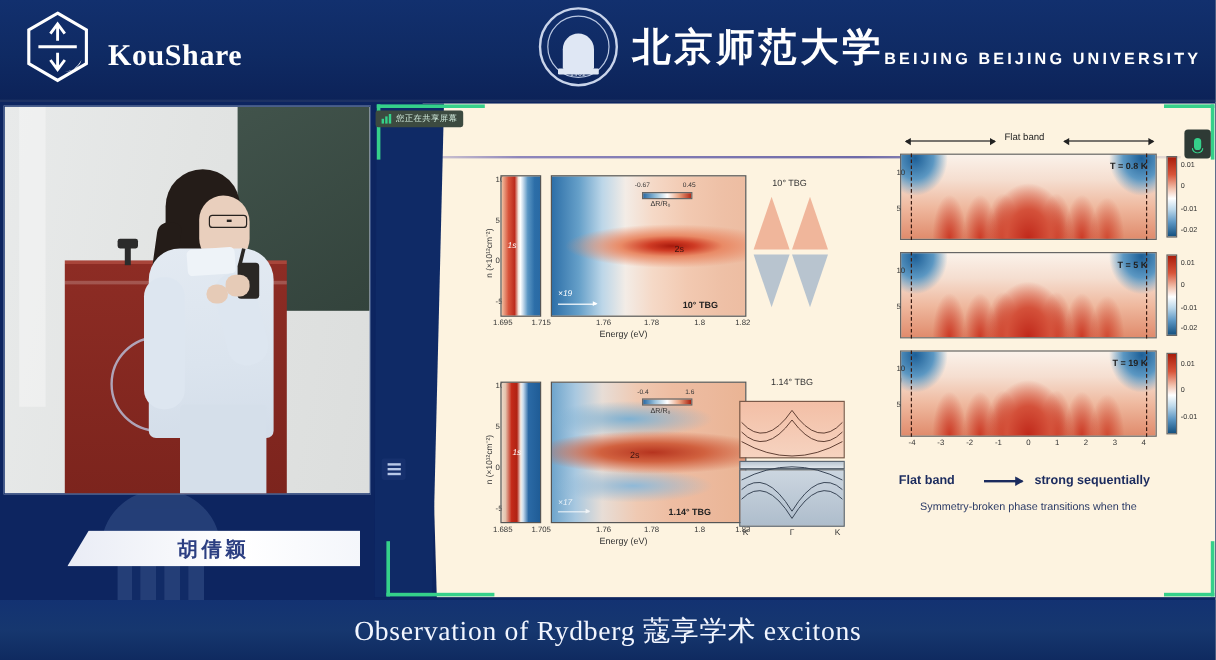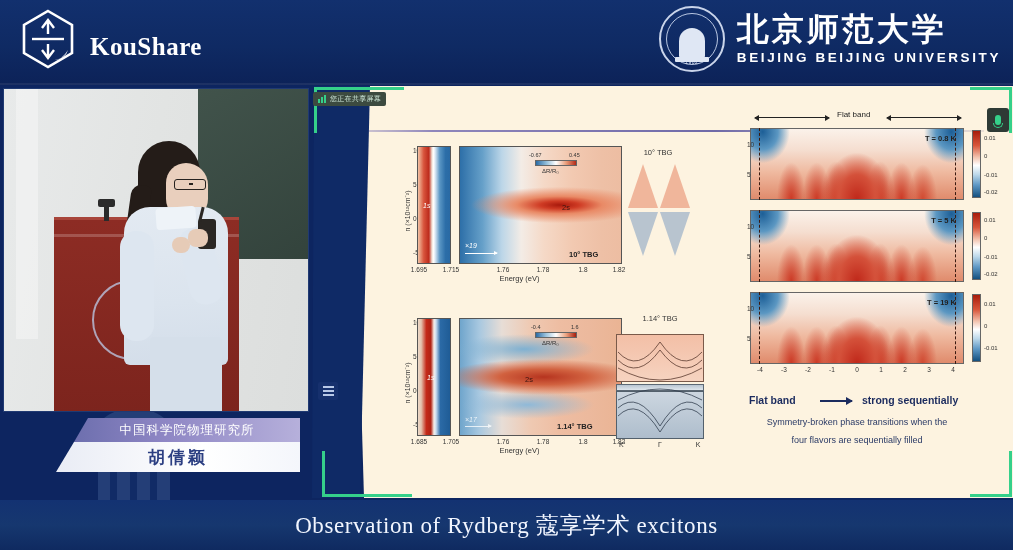--- a/index.html
+++ b/index.html
@@ -37,21 +37,21 @@
     border-radius:13px 13px 2px 2px;
   }
   .bnu-bell:after{
     content:""; position:absolute; left:-4px; bottom:-4px; width:34px; height:5px;
     background:#dfe7f4; border-radius:1px;
   }
   .bnu-seal-txt{
     position:absolute; left:0; right:0; bottom:5px; text-align:center;
     font-size:5px; color:#dfe7f4; letter-spacing:.5px;
   }
-  .bnu-text{ display:flex; flex-direction:column; align-items:flex-start; line-height:1; }
+  .bnu-text{ display:flex; align-items:flex-end; line-height:1; }
   .bnu-cn{ font-family:"DejaVu Sans", sans-serif; color:#fff; font-size:32px; font-weight:700; letter-spacing:3px; }
   .bnu-en{ color:#fff; font-size:13.5px; font-weight:700; letter-spacing:2.6px; margin-top:6px; }
 
   
   #video-panel {
     position:absolute; left:3px; top:88px; width:306px; height:324px;
     background:#cfd8e4; overflow:hidden; border:1px solid #203a72;
   }
   .room-wall { position:absolute; inset:0; background:linear-gradient(100deg,#e8eaea 0%,#e2e4e3 45%,#dcdedd 100%); }
   .chalkboard {
@@ -368,23 +368,20 @@
     <div class="p-skirt"></div>
     <div class="p-arm-l"></div>
     <div class="p-arm-r"></div>
     <div class="p-device"></div>
     <div class="p-hand"></div>
     <div class="p-hand2"></div>
   </div>
 </div>
 
 <div id="nameplate">
-  <div class="np-top">
-    <span>中国科学院物理研究所</span>
-  </div>
   <div class="np-bot">
     <span>胡倩颖</span>
   </div>
 </div>
 
 <div id="share-wrap">
   <div id="slide-frame">
 
     <div id="title-rule"></div>
 
@@ -536,21 +533,20 @@
       <div class="xtick" style="left:155px; top:72px;">2</div>
       <div class="xtick" style="left:179px; top:72px;">3</div>
       <div class="xtick" style="left:203px; top:72px;">4</div>
       <div class="xlab" style="top:82px; width:214px;">ν</div>
     </div>
 
     <div id="concl1" style="left:437px; top:308px;">Flat band</div>
     <div id="concl-arrow" style="left:508px; top:314px; width:32px;"></div>
     <div id="concl1" style="left:550px; top:308px;">strong sequentially</div>
     <div id="concl2" style="left:395px; top:330px;">Symmetry-broken phase transitions when the</div>
-    <div id="concl2" style="left:395px; top:348px;">four flavors are sequentially filled</div>
   </div>
 
   <div id="slide-dark"></div>
 
   <div class="gc tl"></div>
   <div class="gc tr"></div>
   <div class="gc bl"></div>
   <div class="gc br"></div>
 
   <div id="menu-icon">

